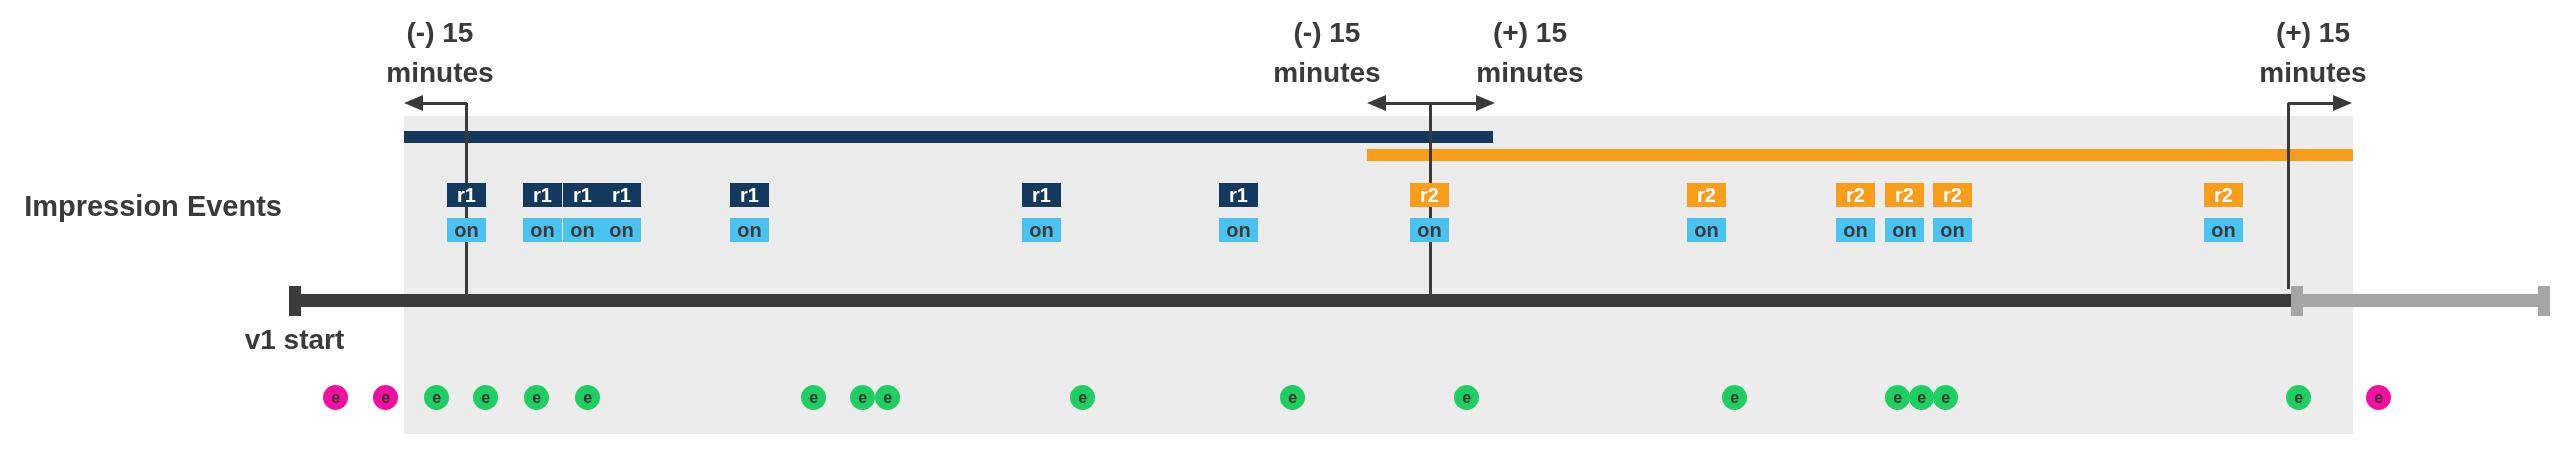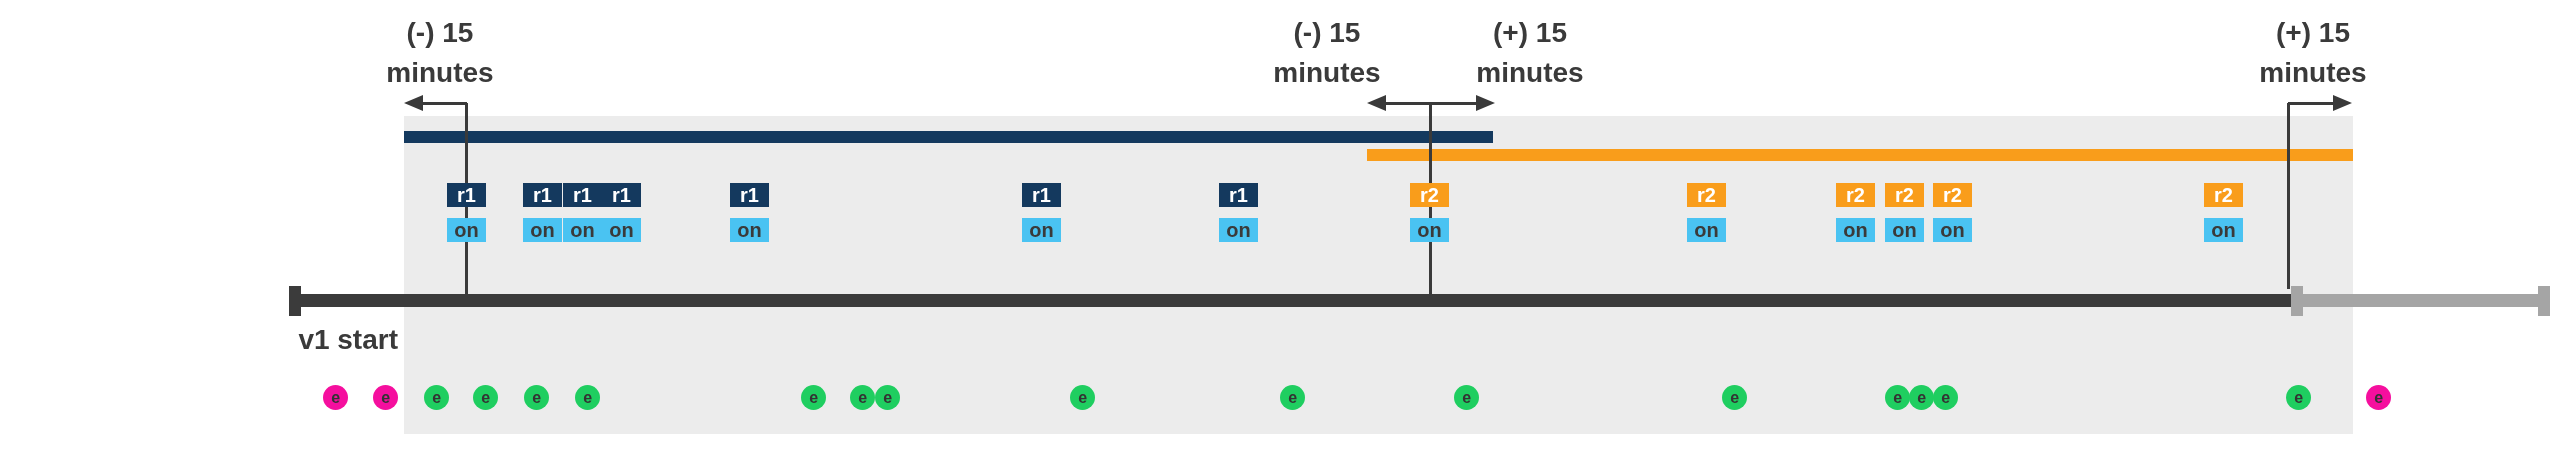--- a/index.html
+++ b/index.html
@@ -3,21 +3,21 @@
 <meta charset="utf-8">
 <style>
   html,body{margin:0;padding:0;background:#fff;}
   #stage{position:relative;width:2576px;height:464px;background:#ffffff;overflow:hidden;
          font-family:"Liberation Sans",sans-serif;}
   .row-label{position:absolute;left:0;width:282px;text-align:right;font-size:29px;
              font-weight:700;color:#3A3A3A;white-space:nowrap;}
   .row-label.impression{top:190px;}
   .row-label.external{top:381px;}
   .v-label{position:absolute;width:207px;text-align:center;font-size:28px;font-weight:700;color:#3A3A3A;}
-  .v-label.v1{left:191px;top:324px;text-align:right;}
+  .v-label.v1{left:191px;top:324px;}
   .v-label.v2{left:2192px;top:322px;}
   .panel{position:absolute;top:116px;height:318px;z-index:1;}
   .bar{position:absolute;height:12.2px;z-index:2;}
   .tl{position:absolute;top:294px;height:13px;z-index:3;}
   .cap{position:absolute;top:286px;width:12.2px;height:30px;z-index:3;}
   .vline{position:absolute;width:2.8px;z-index:4;}
   .shaft{position:absolute;top:102px;height:2.8px;z-index:4;}
   .ahead{position:absolute;top:95px;width:0;height:0;z-index:4;
          border-top:8.5px solid transparent;border-bottom:8.5px solid transparent;}
   .wlabel{position:absolute;top:13px;width:244px;text-align:center;font-size:28px;
@@ -26,20 +26,21 @@
           font-size:20px;font-weight:700;display:flex;align-items:center;justify-content:center;}
   .onbadge{position:absolute;top:218px;width:39px;height:24.4px;z-index:5;
           font-size:20px;font-weight:700;display:flex;align-items:center;justify-content:center;}
   .dot{position:absolute;top:385px;width:25.4px;height:25.4px;border-radius:50%;z-index:5;
        font-size:16px;font-weight:700;display:flex;align-items:center;justify-content:center;}
 </style>
 </head>
 <body>
 
 <div id="stage">
+  <div class="row-label impression">Impression Events</div>
   <div class="v-label v1">v1 start</div>
   <div class="v-label v2">v2 start</div>
 <div class="panel" style="left: 404px; width: 1949px; background: rgb(236, 236, 236);"></div>
     <div class="bar" style="left: 404px; width: 1089px; top: 131px; background: rgb(20, 57, 94);"></div>
     <div class="bar" style="left: 1367px; width: 986px; top: 149px; background: rgb(249, 157, 27);"></div>
     <div class="tl" style="left: 289px; width: 2003px; background: rgb(59, 59, 59);"></div>
     <div class="tl" style="left: 2291px; width: 259px; background: rgb(165, 165, 165);"></div>
     <div class="cap" style="left: 289px; background: rgb(59, 59, 59);"></div>
     <div class="cap" style="left: 2291px; background: rgb(165, 165, 165);"></div>
     <div class="cap" style="left: 2538px; background: rgb(165, 165, 165);"></div>

